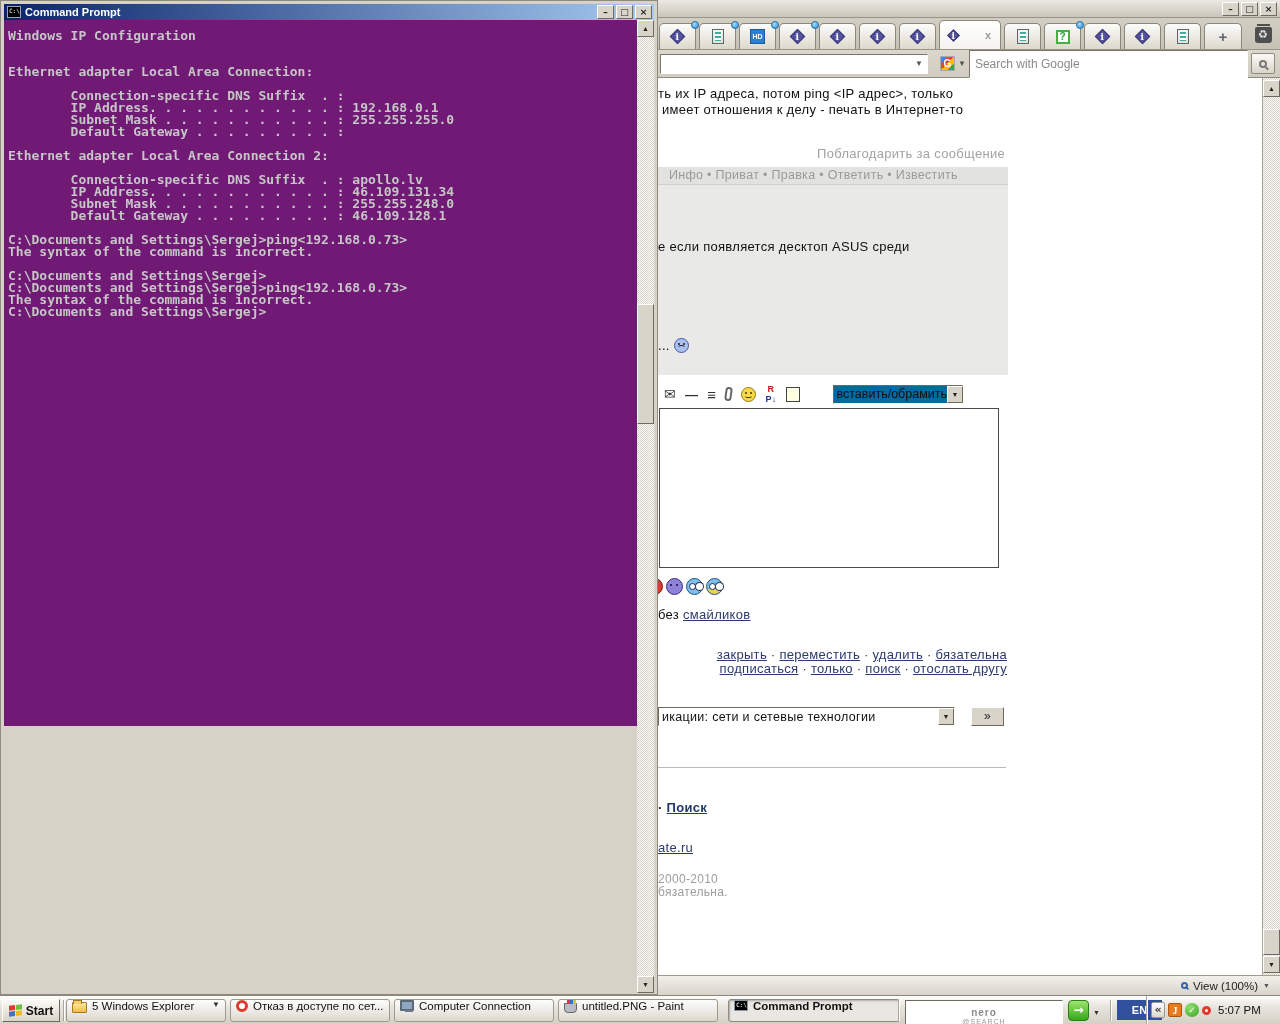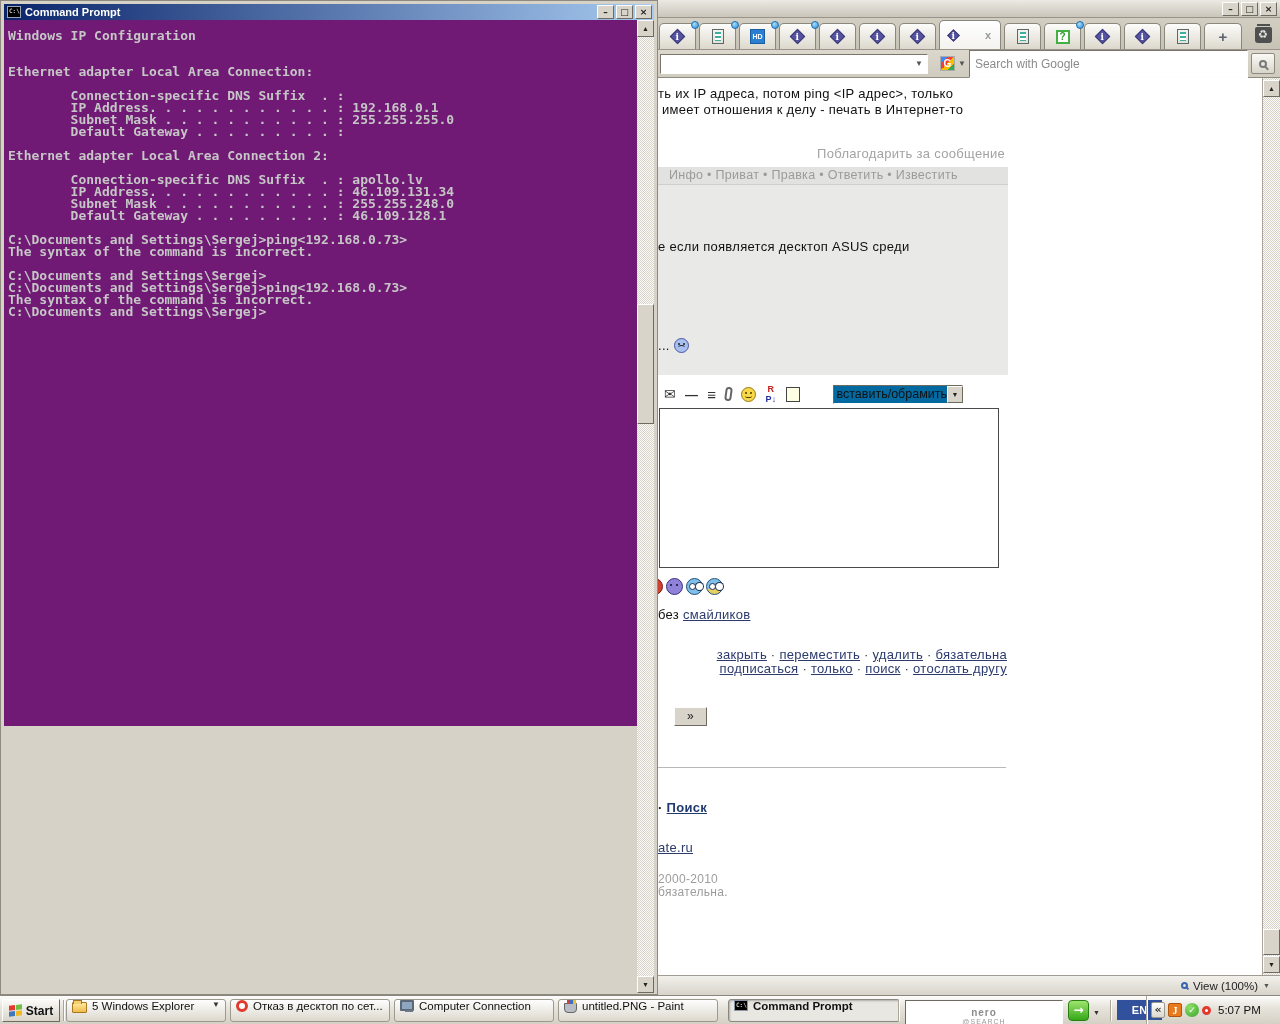--- a/index.html
+++ b/index.html
@@ -284,20 +284,24 @@
         </div>
 
       <div class="f-nosmile">
         <span>без </span><a class="flink">смайликов</a>
       </div>
 
       <div class="f-links1"><a class="flink">закрыть</a> · <a class="flink">переместить</a> · <a class="flink">удалить</a> · <a class="flink">бязательна</a></div>
       <div class="f-links2"><a class="flink">подписаться</a> · <a class="flink">только</a> · <a class="flink">поиск</a> · <a class="flink">отослать другу</a></div>
 
       <div class="f-selectrow">
+        <div class="f-select">
+          <span class="txt">икации: сети и сетевые технологии</span>
+          <span class="dropbtn">▼</span>
+        </div>
         <div class="f-gobtn">»</div>
       </div>
 
       <div class="f-hr"></div>
 
       <div class="f-search">
         <span>· </span><a>Поиск</a>
       </div>
       <div class="f-site"><a class="flink">ate.ru</a></div>
       <div class="f-copy1">2000-2010</div>
@@ -372,21 +376,21 @@
     </div>
     <span class="tb-sep" style="left:63px;"></span>
     <div class="taskbtns">
         <div class="taskbtn">
           <span class="tbic ic-folder"></span>
           <span class="tblabel">5 Windows Explorer</span>
           <span class="tbdrop">▼</span>
         </div>
         <div class="taskbtn">
           <span class="tbic ic-opera"></span>
-          <span class="tblabel">Отказ в десктоп по сет...</span>
+          <span class="tblabel">Отказ в доступе по сет...</span>
         </div>
         <div class="taskbtn">
           <span class="tbic ic-computer"></span>
           <span class="tblabel">Computer Connection</span>
         </div>
         <div class="taskbtn">
           <span class="tbic ic-paint"></span>
           <span class="tblabel">untitled.PNG - Paint</span>
         </div>
         <div class="taskbtn pressed">

